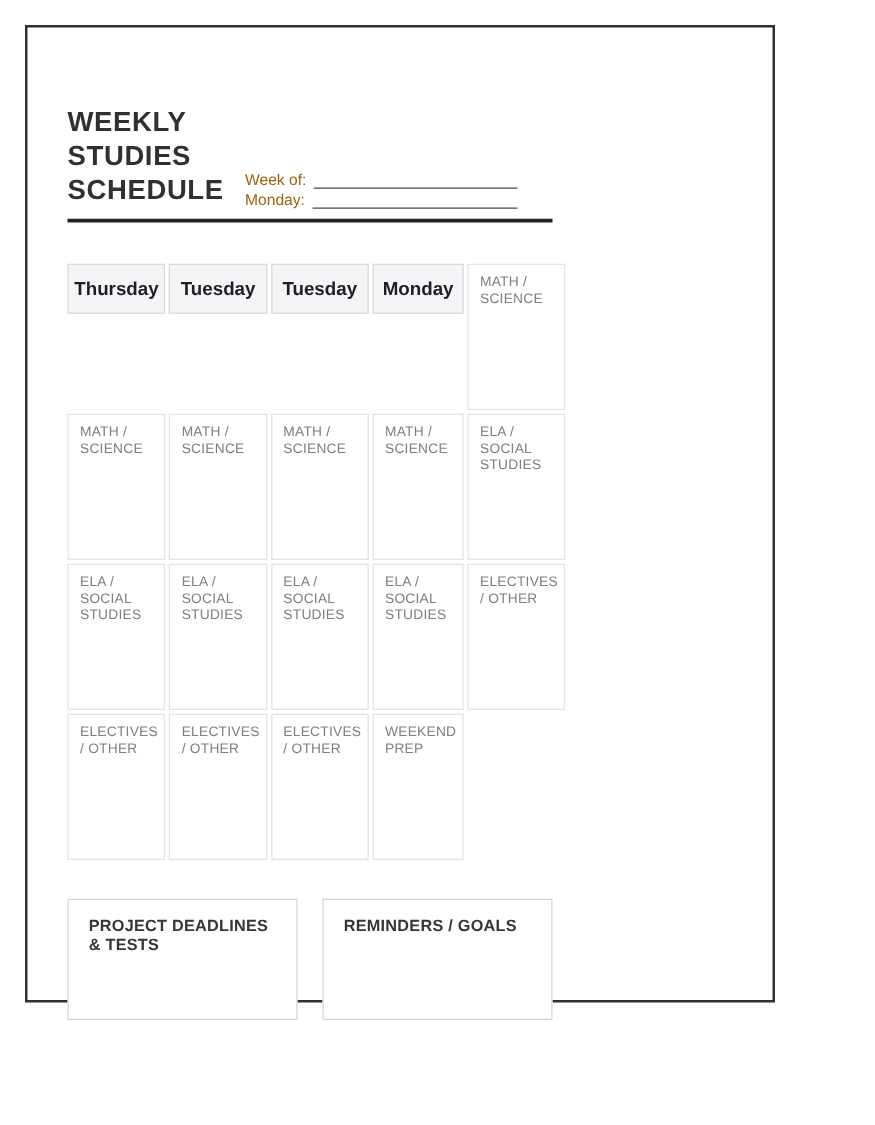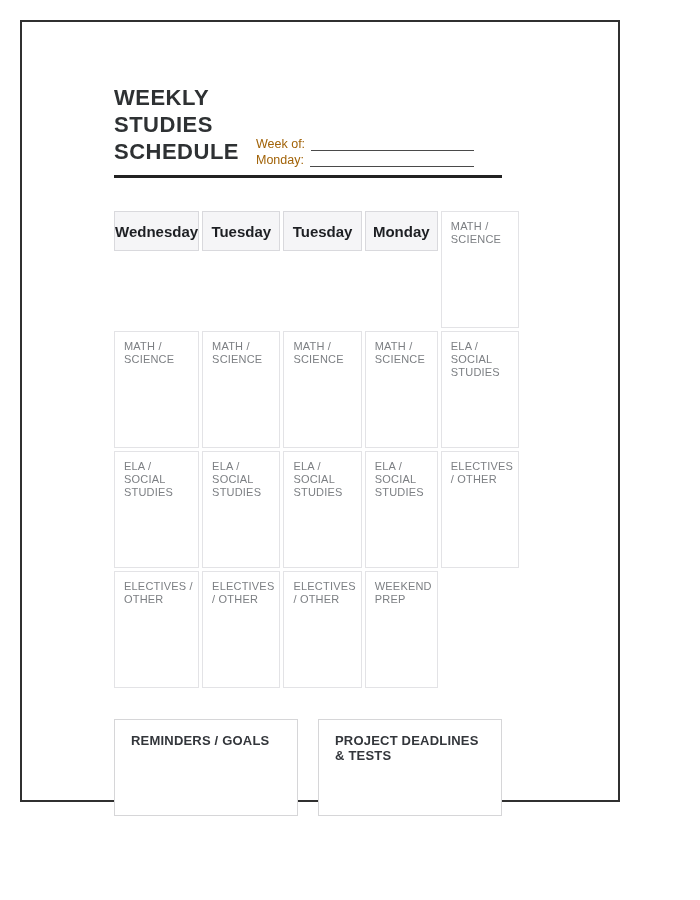--- a/index.html
+++ b/index.html
@@ -10,21 +10,21 @@
   }
   .page-frame {
     position: absolute;
     left: 20px; top: 20px;
     width: 600px; height: 782px;
     border: 2px solid #303030;
     background: #ffffff;
   }
   .content {
     margin-top: 62px;
-    margin-left: 92px;
+    margin-left: 32px;
     width: 388px;
   }
   
   .header-row {
     display: flex;
     justify-content: space-between;
     align-items: flex-end;
   }
   .page-title {
     font-size: 22px;
@@ -131,21 +131,21 @@
         <div class="field-row">
           <span>Monday:</span>
           <span class="field-line"></span>
         </div>
       </div>
     </div>
 
     <div class="divider-rule"></div>
 
     <div class="schedule-grid">
-      <div class="day-header">Wednesday</div>
+      <div class="day-header">Thursday</div>
       <div class="day-header">Tuesday</div>
       <div class="day-header">Tuesday</div>
       <div class="day-header">Monday</div>
 
       <div class="schedule-cell">
         <div class="cell-label">MATH / SCIENCE</div>
       </div>
       <div class="schedule-cell">
         <div class="cell-label">MATH / SCIENCE</div>
       </div>
@@ -187,21 +187,21 @@
       <div class="schedule-cell">
         <div class="cell-label">ELECTIVES / OTHER</div>
       </div>
       <div class="schedule-cell">
         <div class="cell-label">WEEKEND PREP</div>
       </div>
     </div>
 
     <div class="notes-row">
       <div class="note-box">
+        <div class="note-title">PROJECT DEADLINES &amp; TESTS</div>
+      </div>
+      <div class="note-box">
         <div class="note-title">REMINDERS / GOALS</div>
-      </div>
-      <div class="note-box">
-        <div class="note-title">PROJECT DEADLINES &amp; TESTS</div>
       </div>
     </div>
 
   </div>
 </div>
 
 </body></html>

